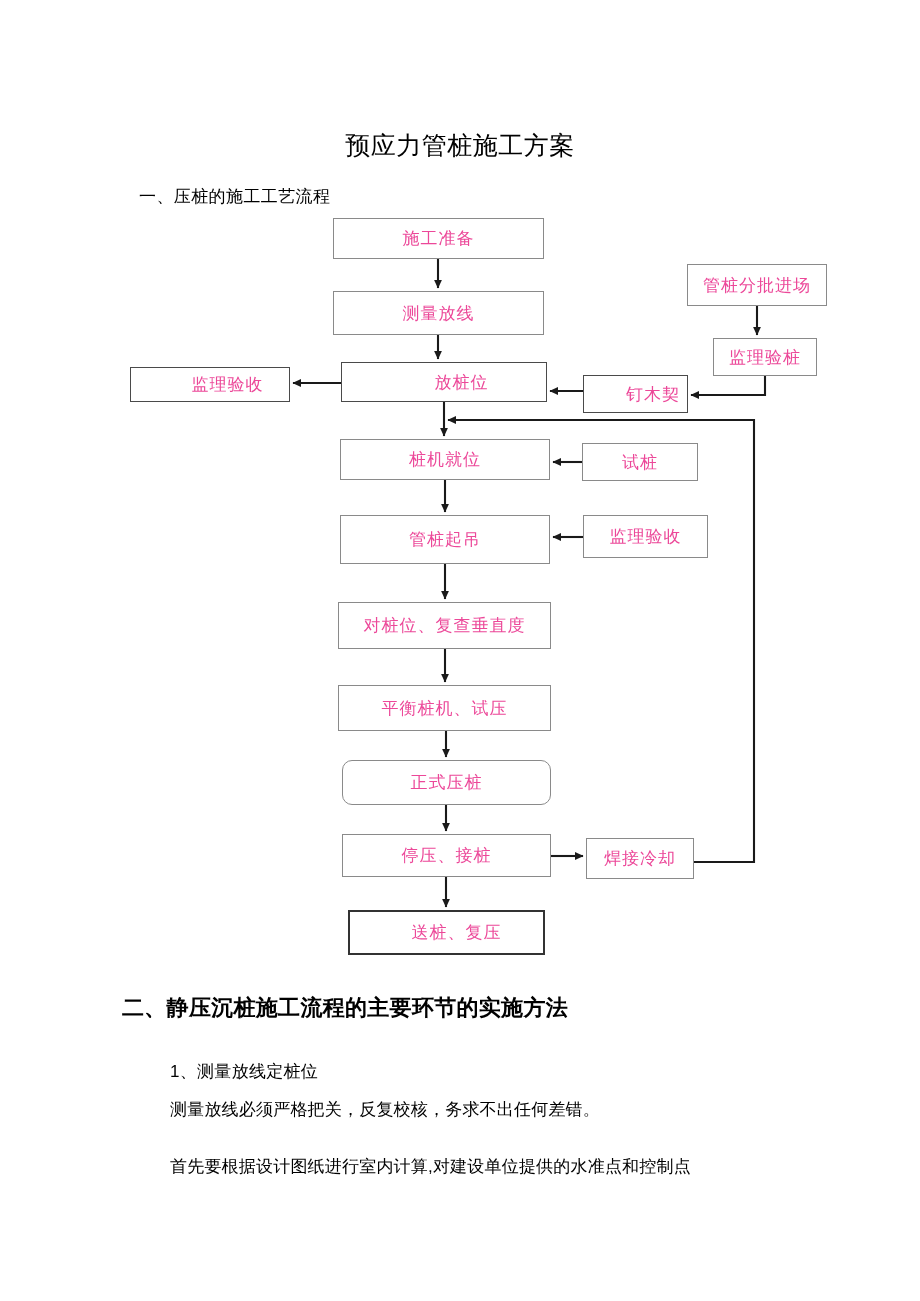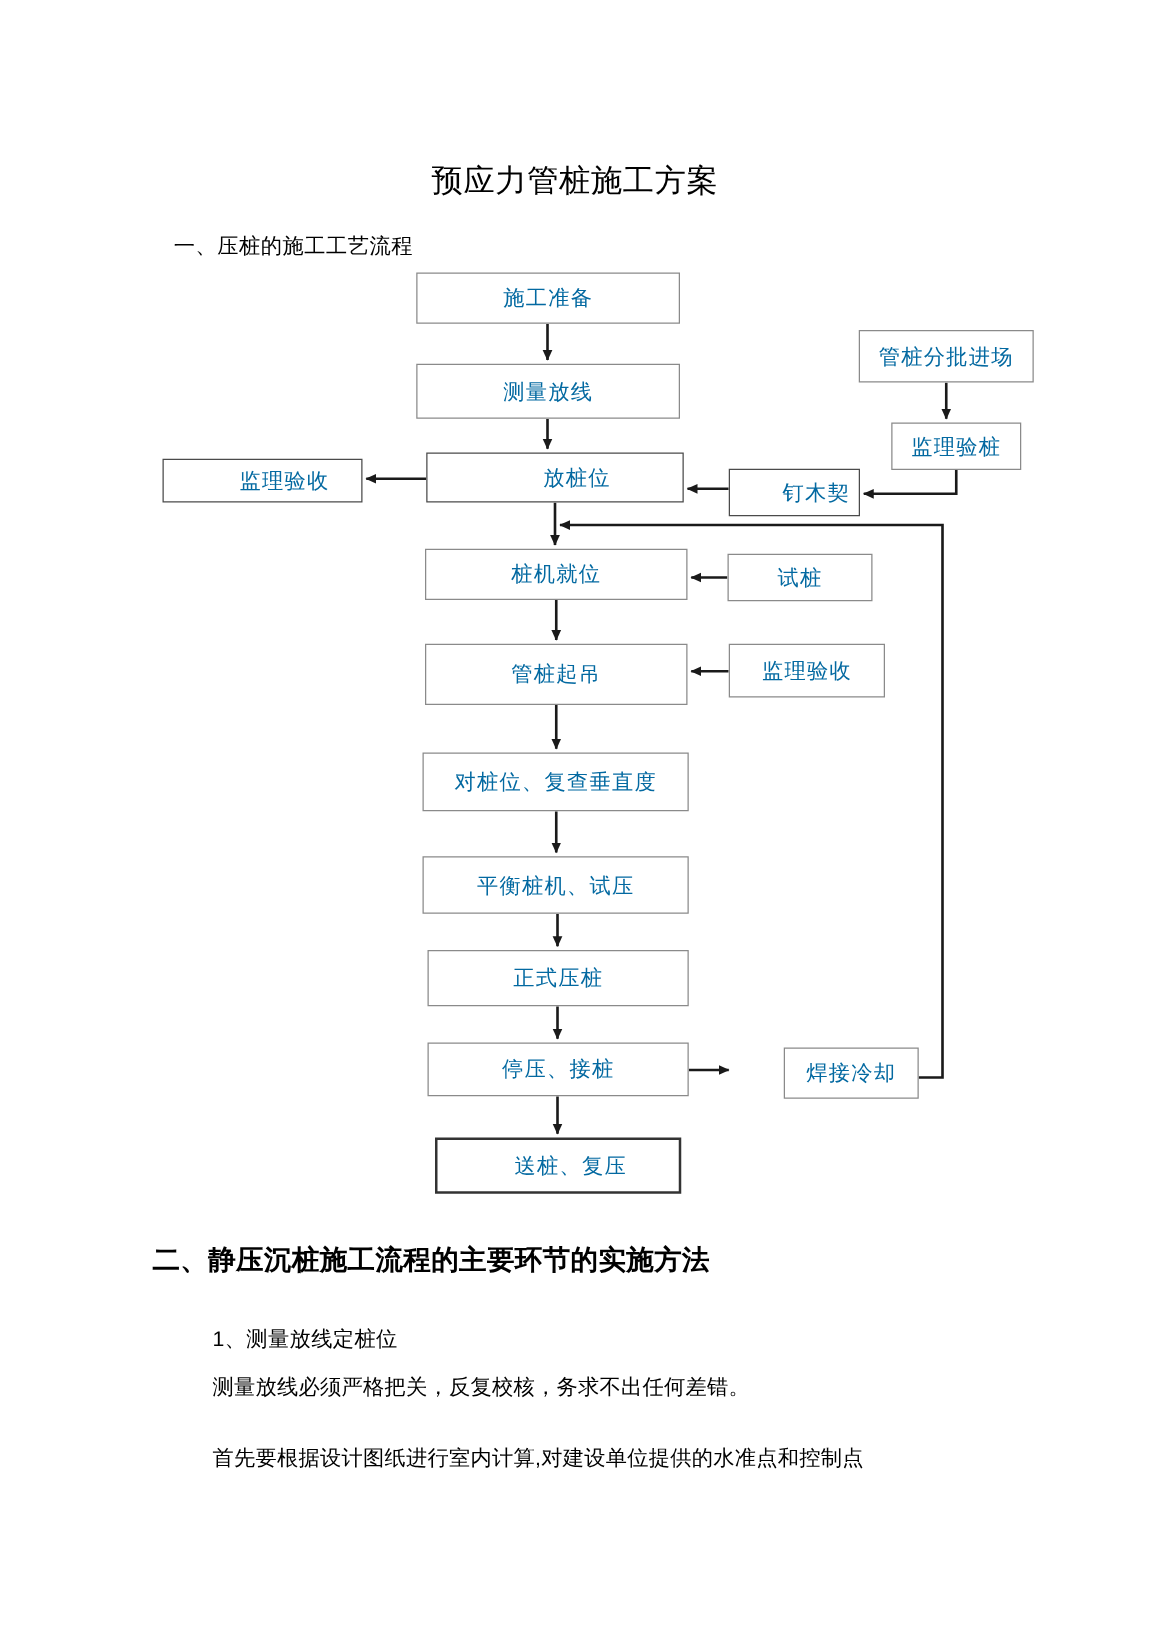--- a/index.html
+++ b/index.html
@@ -89,21 +89,21 @@
   .node {
     position: absolute;
     box-sizing: border-box;
     border: 1px solid #8a8a8a;
     background: #ffffff;
     display: flex;
     align-items: center;
     justify-content: center;
     font-size: 17px;
     letter-spacing: 1px;
-    color: #0369a1;
+    color: #ec4899;
     font-family: "Liberation Serif", "DejaVu Serif", serif;
   }
   .node.strong {
     border: 1.6px solid #4a4a4a;
     padding-left: 35px;
   }
   .node.thick {
     border: 2px solid #333333;
   }
   svg.connectors {
@@ -189,25 +189,25 @@
     <div class="node" style="left:582px; top:443px; width:116px; height:38px;">试桩</div>
 
     <div class="node" style="left:340px; top:515px; width:210px; height:49px;">管桩起吊</div>
 
     <div class="node" style="left:583px; top:515px; width:125px; height:43px;">监理验收</div>
 
     <div class="node" style="left:338px; top:602px; width:213px; height:47px;">对桩位、复查垂直度</div>
 
     <div class="node" style="left:338px; top:685px; width:213px; height:46px;">平衡桩机、试压</div>
 
-    <div class="node" style="left:342px; top:760px; width:209px; height:45px;">正式压桩</div>
+    <div class="node" style="left:342px; top:760px; width:209px; height:45px;border-radius:10px;">正式压桩</div>
 
     <div class="node" style="left:342px; top:834px; width:209px; height:43px;">停压、接桩</div>
 
-    <div class="node" style="left:586px; top:838px; width:108px; height:41px;margin-left:41px;">焊接冷却</div>
+    <div class="node" style="left:586px; top:838px; width:108px; height:41px;">焊接冷却</div>
 
     <div class="node thick" style="left:348px; top:910px; width:197px; height:45px;padding-left:20px;">送桩、复压</div>
 
   </div>
 
   <div class="heading-2">二、静压沉桩施工流程的主要环节的实施方法</div>
 
   <div class="sub-heading">1、测量放线定桩位</div>
 
   <div class="para-1">测量放线必须严格把关，反复校核，务求不出任何差错。</div>

